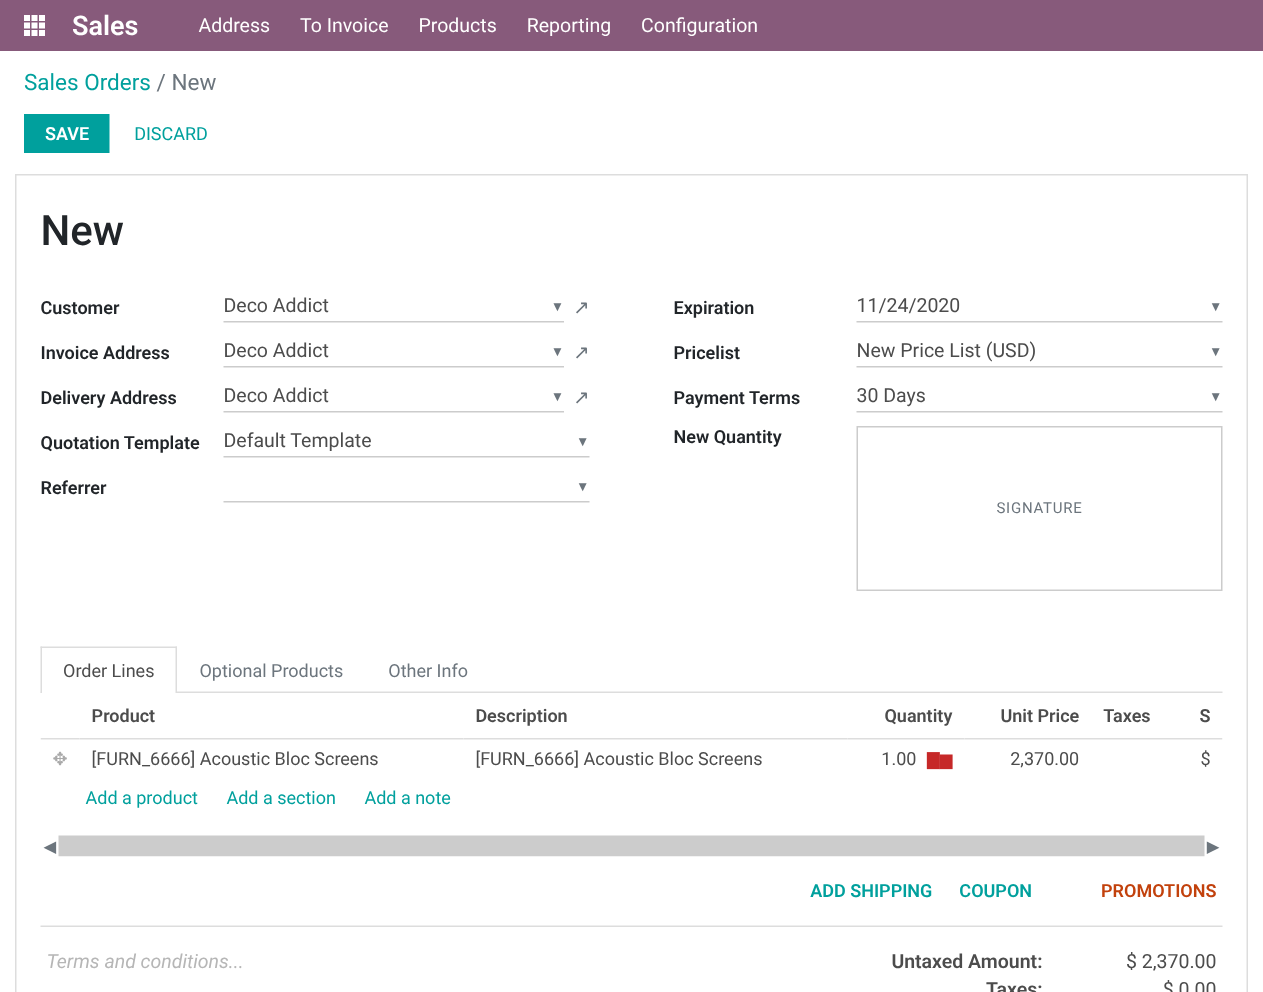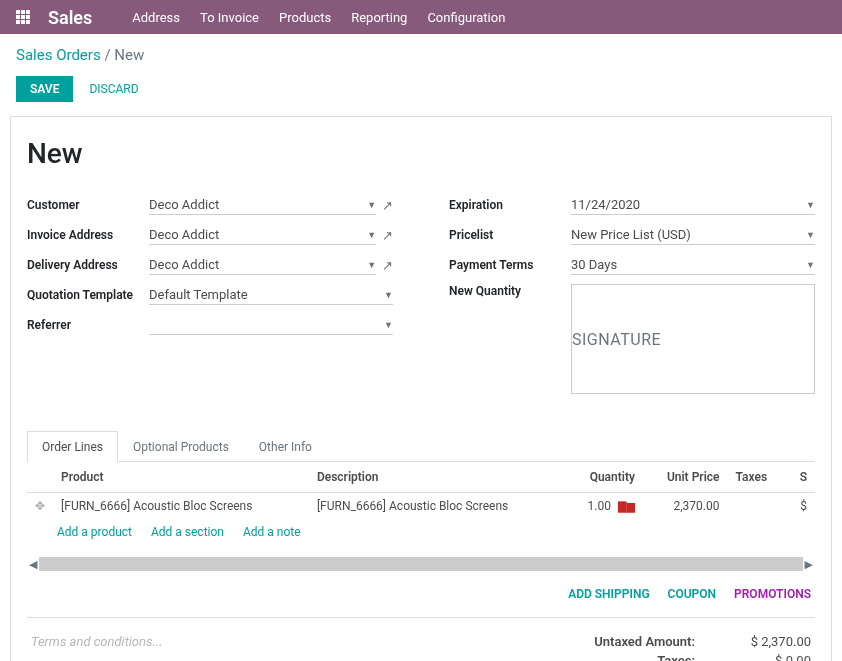--- a/index.html
+++ b/index.html
@@ -19,40 +19,40 @@
 .sheet { border: 1px solid #ddd; margin: 0 10px 10px; padding: 20px 16px 12px; background: #fff; }
 .title { font-size: 28px; font-weight: 500; color: #212529; margin-bottom: 24px; }
 .fields { display: flex; gap: 56px; }
 .col { flex: 1; }
 .field-row { display: flex; align-items: center; margin-bottom: 8px; min-height: 22px; }
 .field-label { width: 122px; font-size: 12px; font-weight: 600; color: #212529; }
 .field-value { flex: 1; display: flex; align-items: center; gap: 6px; }
 .field-input { flex: 1; border: none; border-bottom: 1px solid #ccc; padding: 2px 0; font-size: 13px; color: #4c4c4c; display: flex; justify-content: space-between; align-items: center; cursor: pointer; min-height: 20px; }
 .caret { color: #6c757d; font-size: 9px; margin-left: 4px; }
 .ext-link { color: #6c757d; cursor: pointer; }
-.signature-box { border: 1px solid #ccc; height: 110px; display: flex; align-items: center; font-size: 16px; color: #6c757d; letter-spacing: 0.5px; }
+.signature-box { border: 1px solid #ccc; height: 110px; display: flex; align-items: center; justify-content: center; font-size: 10px; color: #6c757d; letter-spacing: 0.5px; }
 .tabs { display: flex; border-bottom: 1px solid #ddd; margin-top: 28px; }
 .tab { padding: 8px 14px; font-size: 12px; color: #6c757d; cursor: pointer; border: 1px solid transparent; border-bottom: none; position: relative; top: 1px; }
 .tab.active { color: #4c4c4c; border-color: #ddd; background: #fff; }
 .grid { width: 100%; overflow-x: auto; }
 .grid table { width: 100%; border-collapse: collapse; }
 .grid th { text-align: left; padding: 8px 8px; font-size: 12px; font-weight: 600; border-bottom: 1px solid #ddd; color: #4c4c4c; }
 .grid th.num { text-align: right; }
 .grid td { padding: 6px 8px; font-size: 12px; color: #4c4c4c; }
 .grid td.num { text-align: right; }
 .grid .handle { color: #aaa; cursor: grab; width: 16px; }
 .grid .stock-icon { color: #c62828; font-size: 11px; margin-left: 4px; }
 .grid .actions-row td { padding: 6px 8px 10px 30px; }
 .grid .add-link { color: #00A09D; cursor: pointer; margin-right: 16px; font-size: 12px; }
 .hscroll { display: flex; align-items: center; margin-top: 8px; }
 .hscroll .arrow { color: #6c757d; font-size: 11px; cursor: pointer; padding: 0 2px; }
 .hscroll .track { flex: 1; height: 14px; background: #ccc; }
 .footer-links { display: flex; justify-content: flex-end; gap: 18px; padding: 16px 4px 10px; font-size: 12px; font-weight: 600; }
 .footer-links .link { color: #00A09D; cursor: pointer; }
-.footer-links .link.muted { color: #a21caf; }
+.footer-links .link.muted { color: #c2410c; margin-left: 28px; }
 .terms { color: #b6b6b6; font-style: italic; font-size: 13px; cursor: text; padding: 2px 4px; }
 .totals-terms { display: flex; justify-content: space-between; align-items: flex-start; margin-top: 6px; border-top: 1px solid #ddd; padding-top: 14px; }
 .totals { min-width: 260px; }
 .totals .trow { display: flex; justify-content: space-between; padding: 2px 4px; font-size: 13px; }
 .totals .trow .tlabel { font-weight: 600; color: #4c4c4c; text-align: right; flex: 1; padding-right: 24px; }
 .totals .trow .tval { min-width: 92px; text-align: right; }
 </style>
 </head>
 <body>
 

